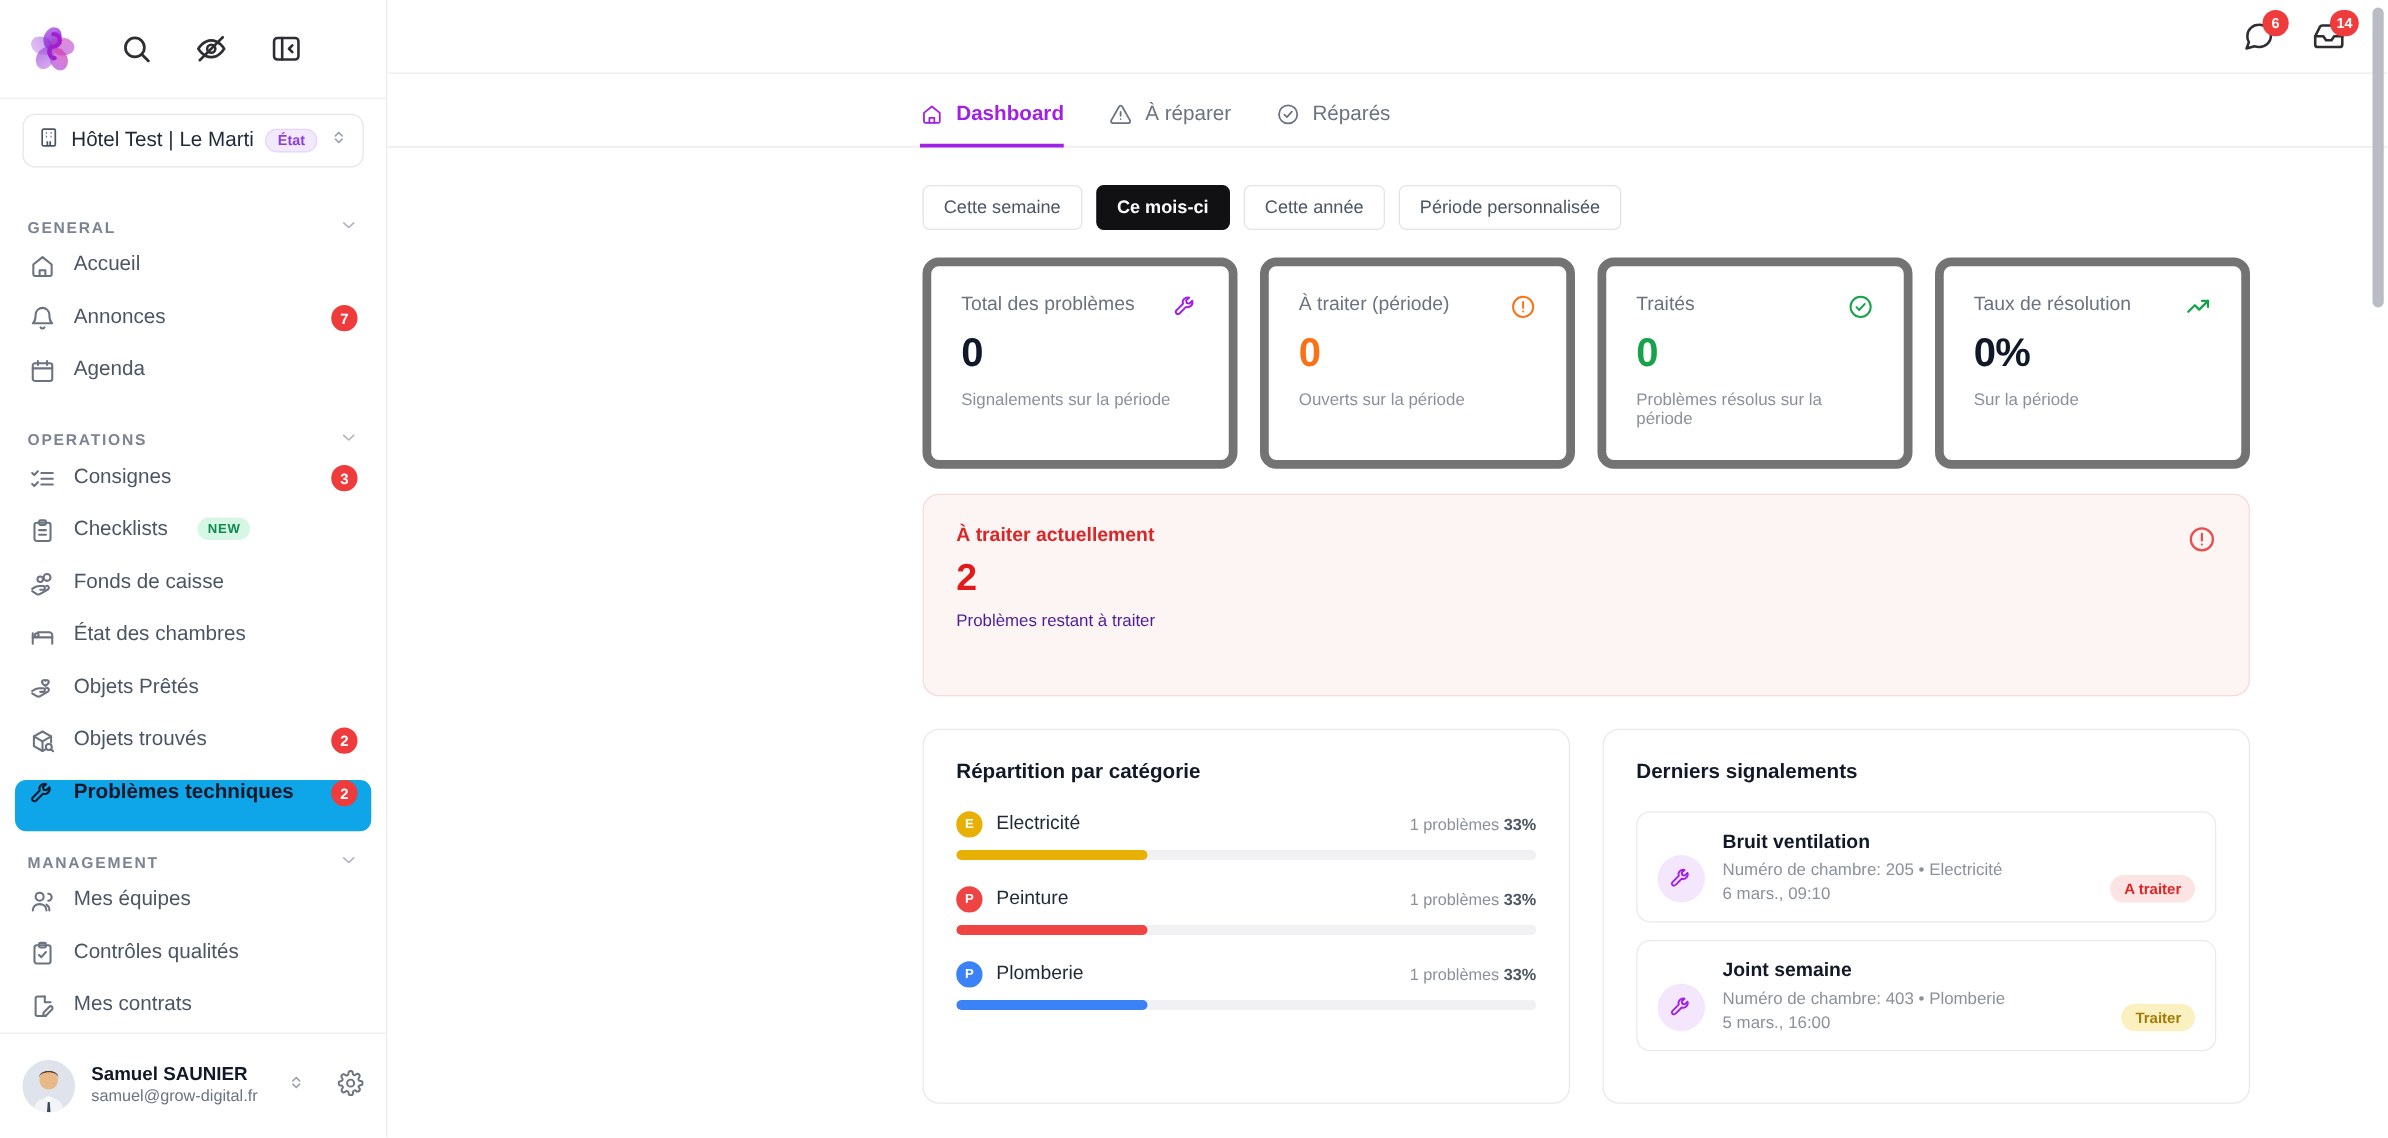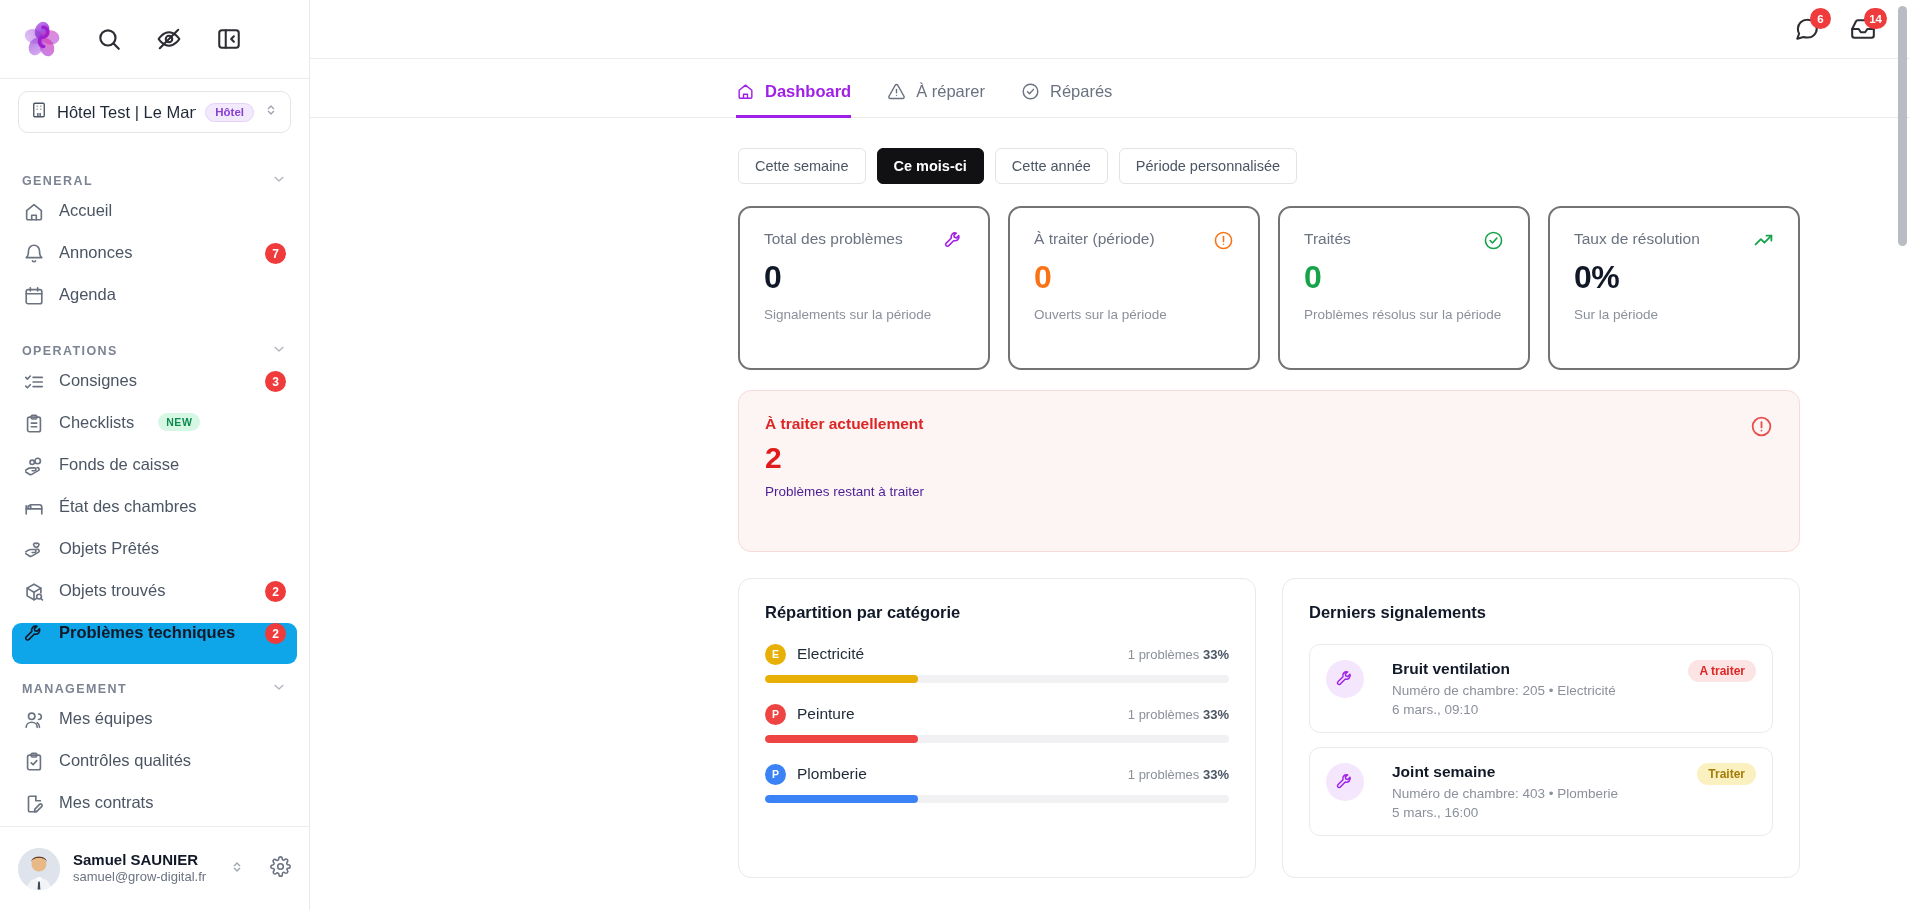--- a/index.html
+++ b/index.html
@@ -143,21 +143,21 @@
     cursor: pointer; white-space: nowrap;
     font-family: "Liberation Sans", sans-serif;
   }
   .pbtn.active { background: #111114; border-color: #111114; color: #fff; font-weight: 600; }
 
   .kpi-row {
     display: flex; gap: 18px;
     margin: 22px 0 0 0; padding-left: 428px; padding-right: 110px;
   }
   .kpi {
-    flex: 1; background: #fff; border: 2px solid #737373;
+    flex: 1; background: #fff; border: 7px solid #737373;
     border-radius: 13px; padding: 22px 24px 26px 24px;
     min-height: 164px;
   }
   .kpi-head { display: flex; align-items: flex-start; justify-content: space-between; }
   .kpi-label { font-size: 15.5px; color: #6b7280; }
   .kpi-ico { width: 21px; height: 21px; }
   .kpi-ico svg { display:block; width:21px; height:21px; }
   .kpi-value { font-size: 32px; font-weight: 700; margin-top: 8px; letter-spacing: -.5px; }
   .kpi-foot { font-size: 13.5px; color: #8b909b; margin-top: 11px; }
 
@@ -196,21 +196,21 @@
   .cat-stats b { color: #4b5563; font-weight: 700; }
   .cat-track {
     height: 8px; background: #f1f1f3; border-radius: 6px;
     margin-top: 10px; overflow: hidden;
   }
   .cat-fill { height: 8px; border-radius: 6px; }
 
   .rep-item {
     border: 1px solid #eaeaee; border-radius: 11px;
     padding: 15px 16px; margin-bottom: 14px;
-    display: flex; align-items: flex-start; gap: 28px;
+    display: flex; align-items: flex-end; gap: 14px;
     background: #fff; cursor: pointer;
   }
   .rep-ico {
     width: 38px; height: 38px; border-radius: 50%;
     background: #f4e7fd; flex: 0 0 38px;
     display: flex; align-items: center; justify-content: center;
     color: #a020e8;
   }
   .rep-ico svg { width: 20px; height: 20px; display: block; }
   .rep-title { font-size: 15.5px; font-weight: 700; color: #111827; }
@@ -284,21 +284,21 @@
             <rect x="5" y="3" width="14" height="18" rx="1.5"></rect>
             <line x1="9" y1="7" x2="10" y2="7"></line>
               <line x1="14" y1="7" x2="15" y2="7"></line>
             <line x1="9" y1="11" x2="10" y2="11"></line>
               <line x1="14" y1="11" x2="15" y2="11"></line>
             <line x1="10.5" y1="21" x2="10.5" y2="16"></line>
               <line x1="13.5" y1="21" x2="13.5" y2="16"></line>
           </svg>
         </span>
         <span class="hname">Hôtel Test | Le Marti...</span>
-        <span class="demo-pill">Hôtel</span>
+        <span class="demo-pill">État</span>
         <span class="chev">
           <svg viewBox="0 0 24 24" width="16" height="16" fill="none" stroke="currentColor" stroke-width="2" stroke-linecap="round" stroke-linejoin="round">
             <polyline points="8,10 12,6 16,10"></polyline>
               <polyline points="8,14 12,18 16,14"></polyline>
           </svg>
         </span>
       </div>
     </div>
 
     <div class="sb-scroll" id="nav-root">

